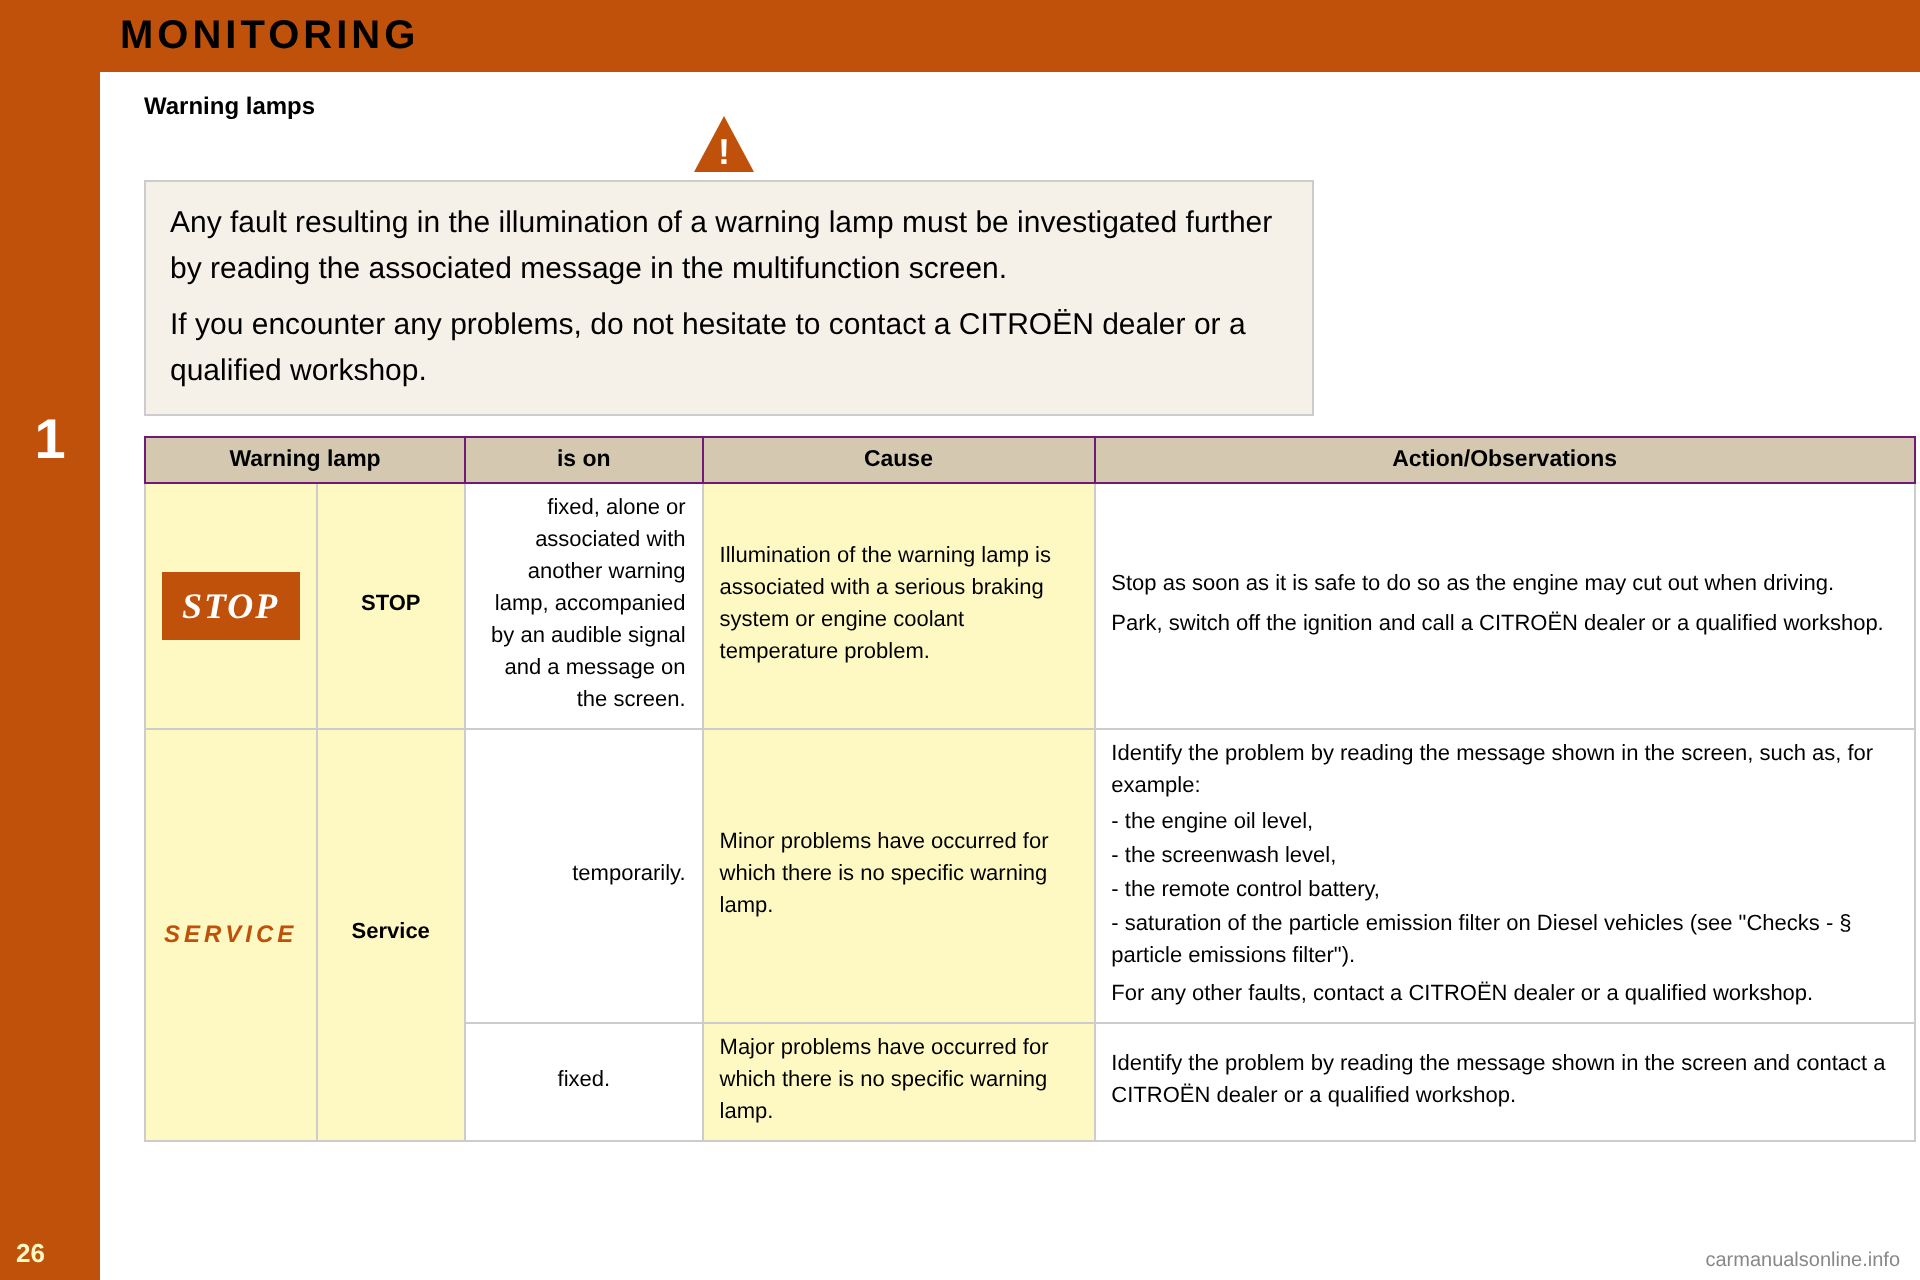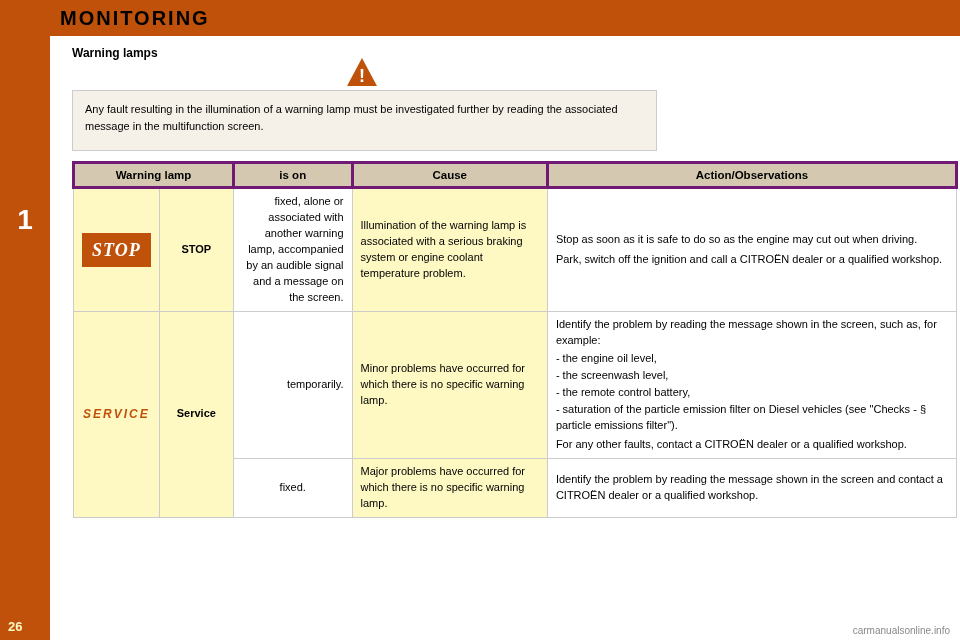--- a/index.html
+++ b/index.html
@@ -73,38 +73,38 @@
       width: 280px;
       float: left;
     }
 
     
     .alert-box {
       margin-left: 295px;
       background: #f5f0e8;
       border: 1px solid #ccc;
       padding: 10px 12px;
-      font-size: 11px;
+      font-size: 15px;
       line-height: 1.5;
       width: 600px;
       position: relative;
     }
 
     .clearfix::after { content: ''; display: table; clear: both; }
 
     
     .warning-table {
       width: 100%;
       border-collapse: collapse;
       margin-top: 10px;
       font-size: 11px;
     }
     .warning-table th {
       background: #d4c9b0;
-      border: 3px solid #701a75;
+      border: 1px solid #701a75;
       padding: 5px 8px;
       text-align: center;
       font-weight: bold;
       font-size: 11.5px;
     }
     .warning-table td {
       border: 1px solid #ccc;
       padding: 5px 8px;
       vertical-align: middle;
       line-height: 1.45;
@@ -191,20 +191,21 @@
 
     <div style="float:left; width:40px; display:flex; align-items:center; justify-content:center; padding-top:10px;">
       <svg width="34" height="34" viewBox="0 0 34 34">
         <polygon points="17,2 32,30 2,30" fill="#c0510a" stroke="none"></polygon>
         <text x="17" y="26" text-anchor="middle" font-size="18" font-weight="bold" fill="white">!</text>
       </svg>
     </div>
 
     <div class="alert-box" style="float:left; width:585px; margin-left:0;">
       <p style="margin-bottom:6px;">Any fault resulting in the illumination of a warning lamp must be investigated further by reading the associated message in the multifunction screen.</p>
+      <p>If you encounter any problems, do not hesitate to contact a CITROËN dealer or a qualified workshop.</p>
     </div>
   </div>
 
   <table class="warning-table">
     <thead>
       <tr>
         <th colspan="2" class="col-lamp-name">Warning lamp</th>
         <th class="col-is-on">is on</th>
         <th class="col-cause">Cause</th>
         <th class="col-action">Action/Observations</th>

